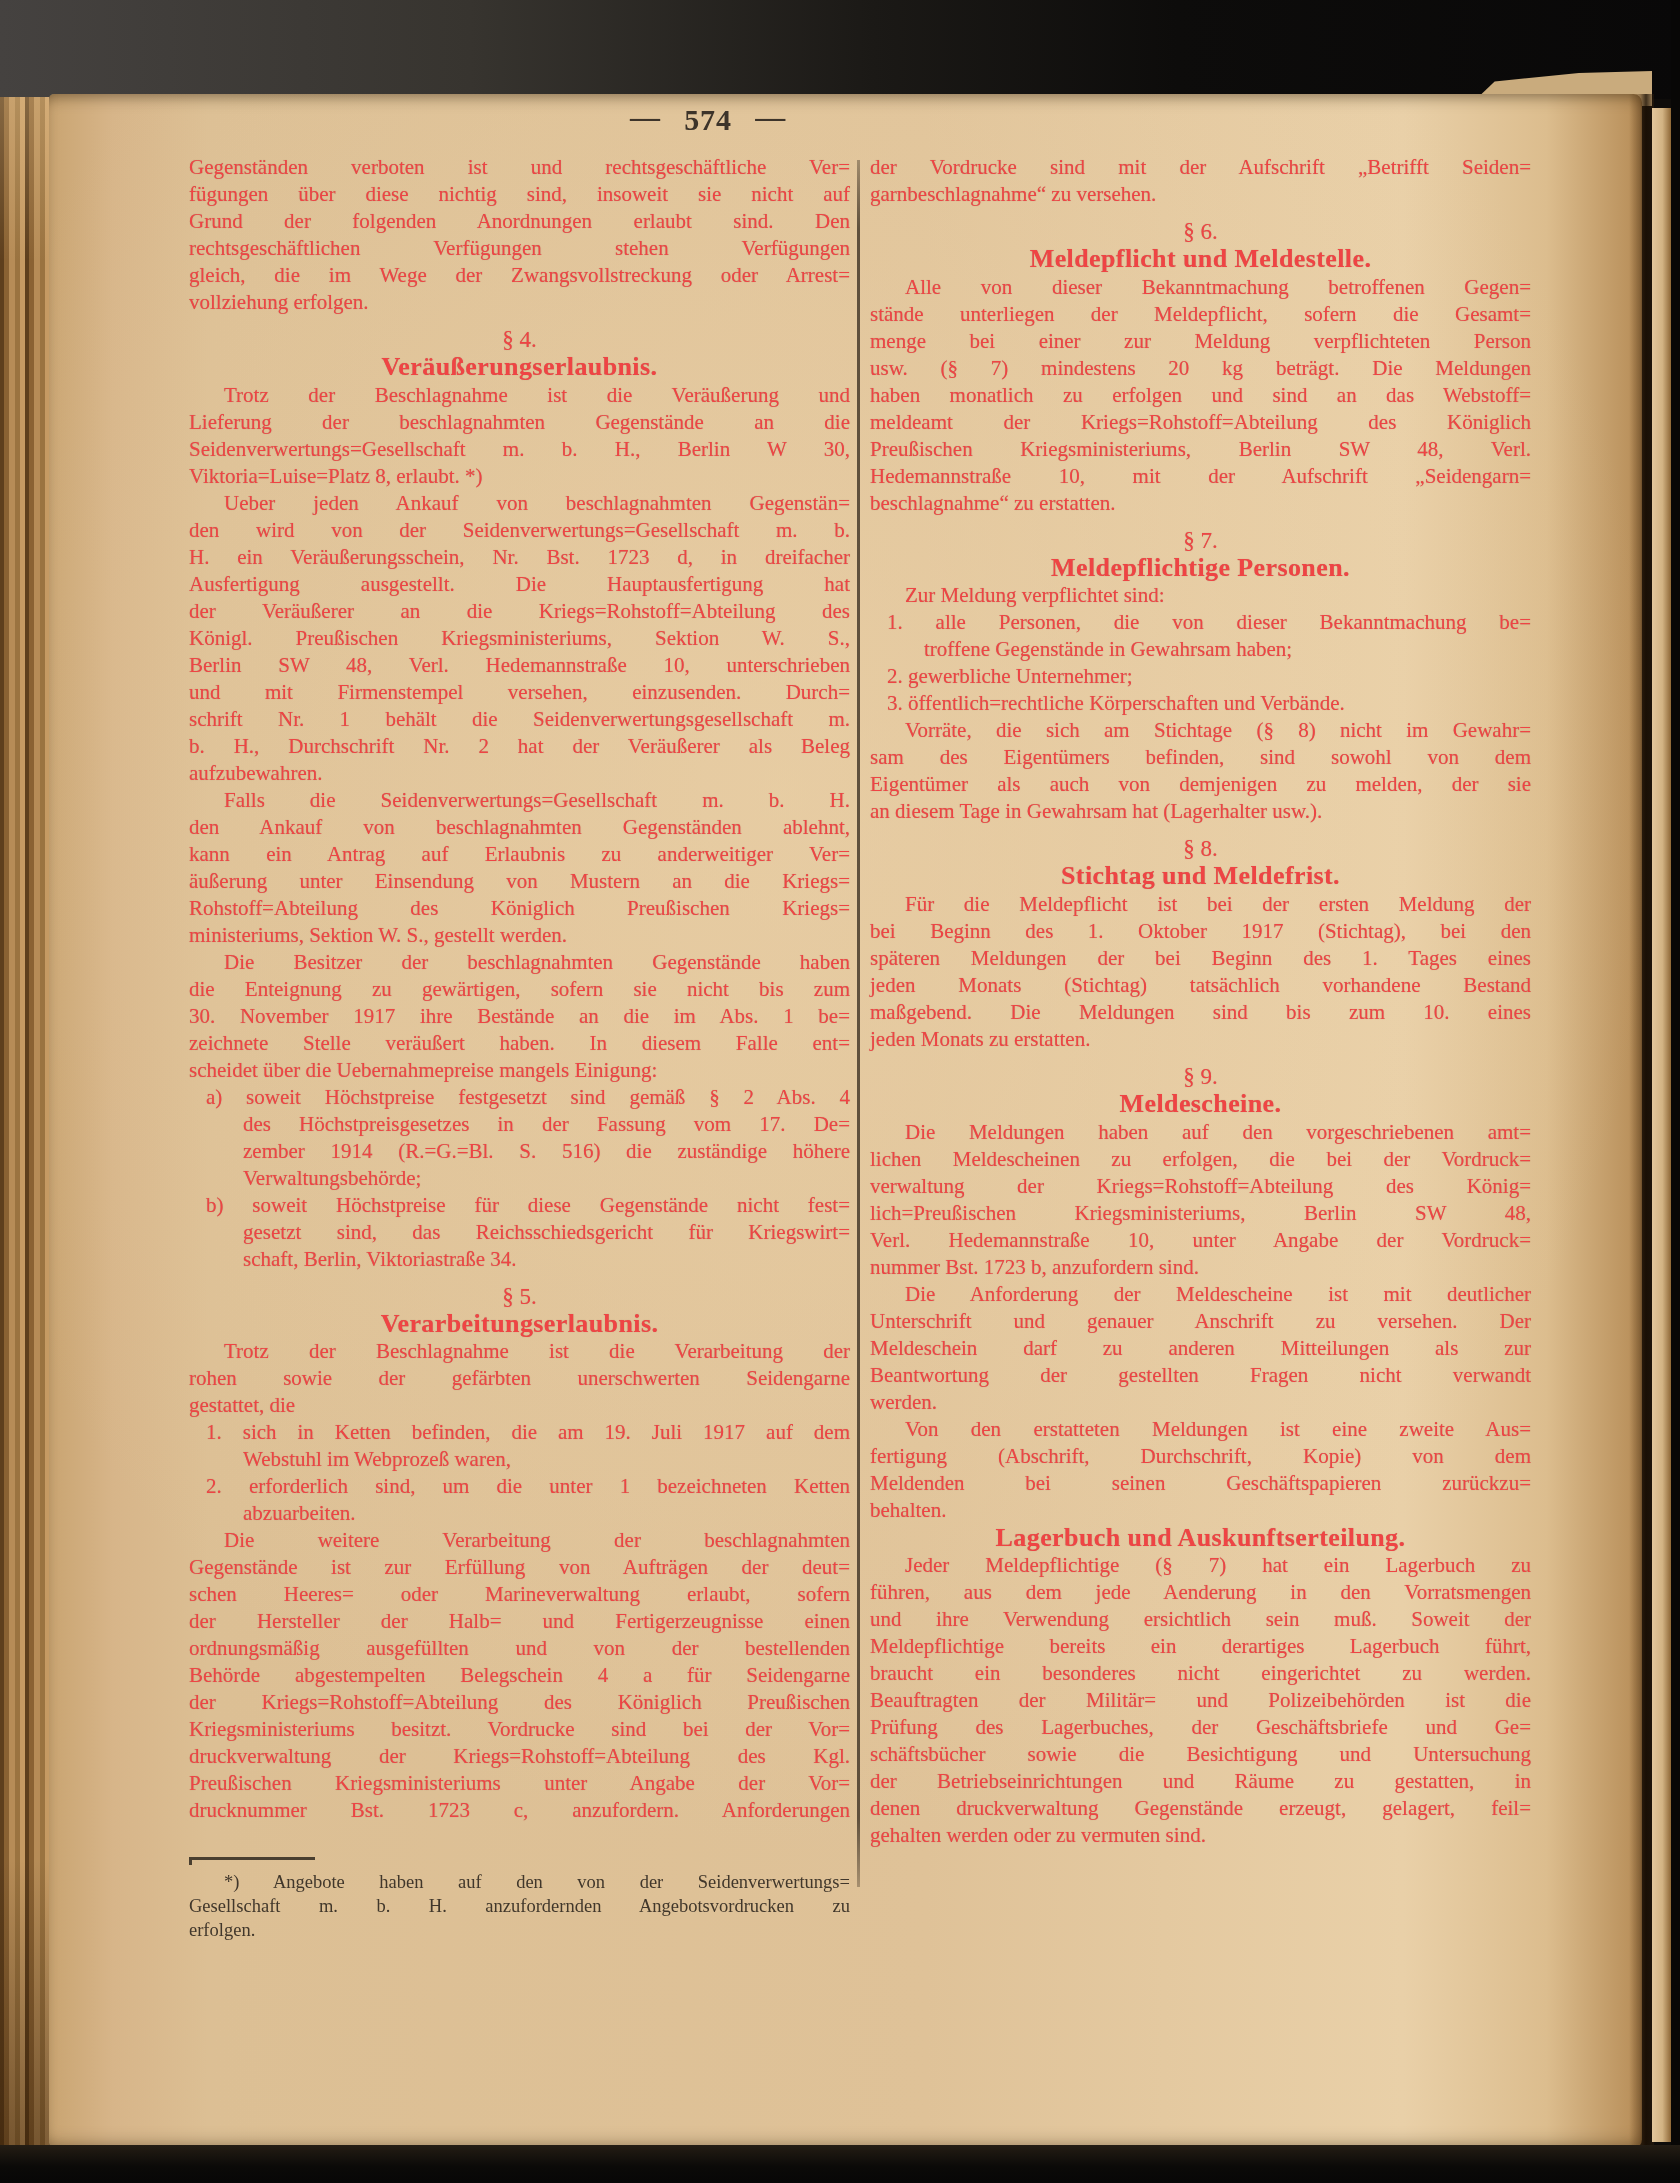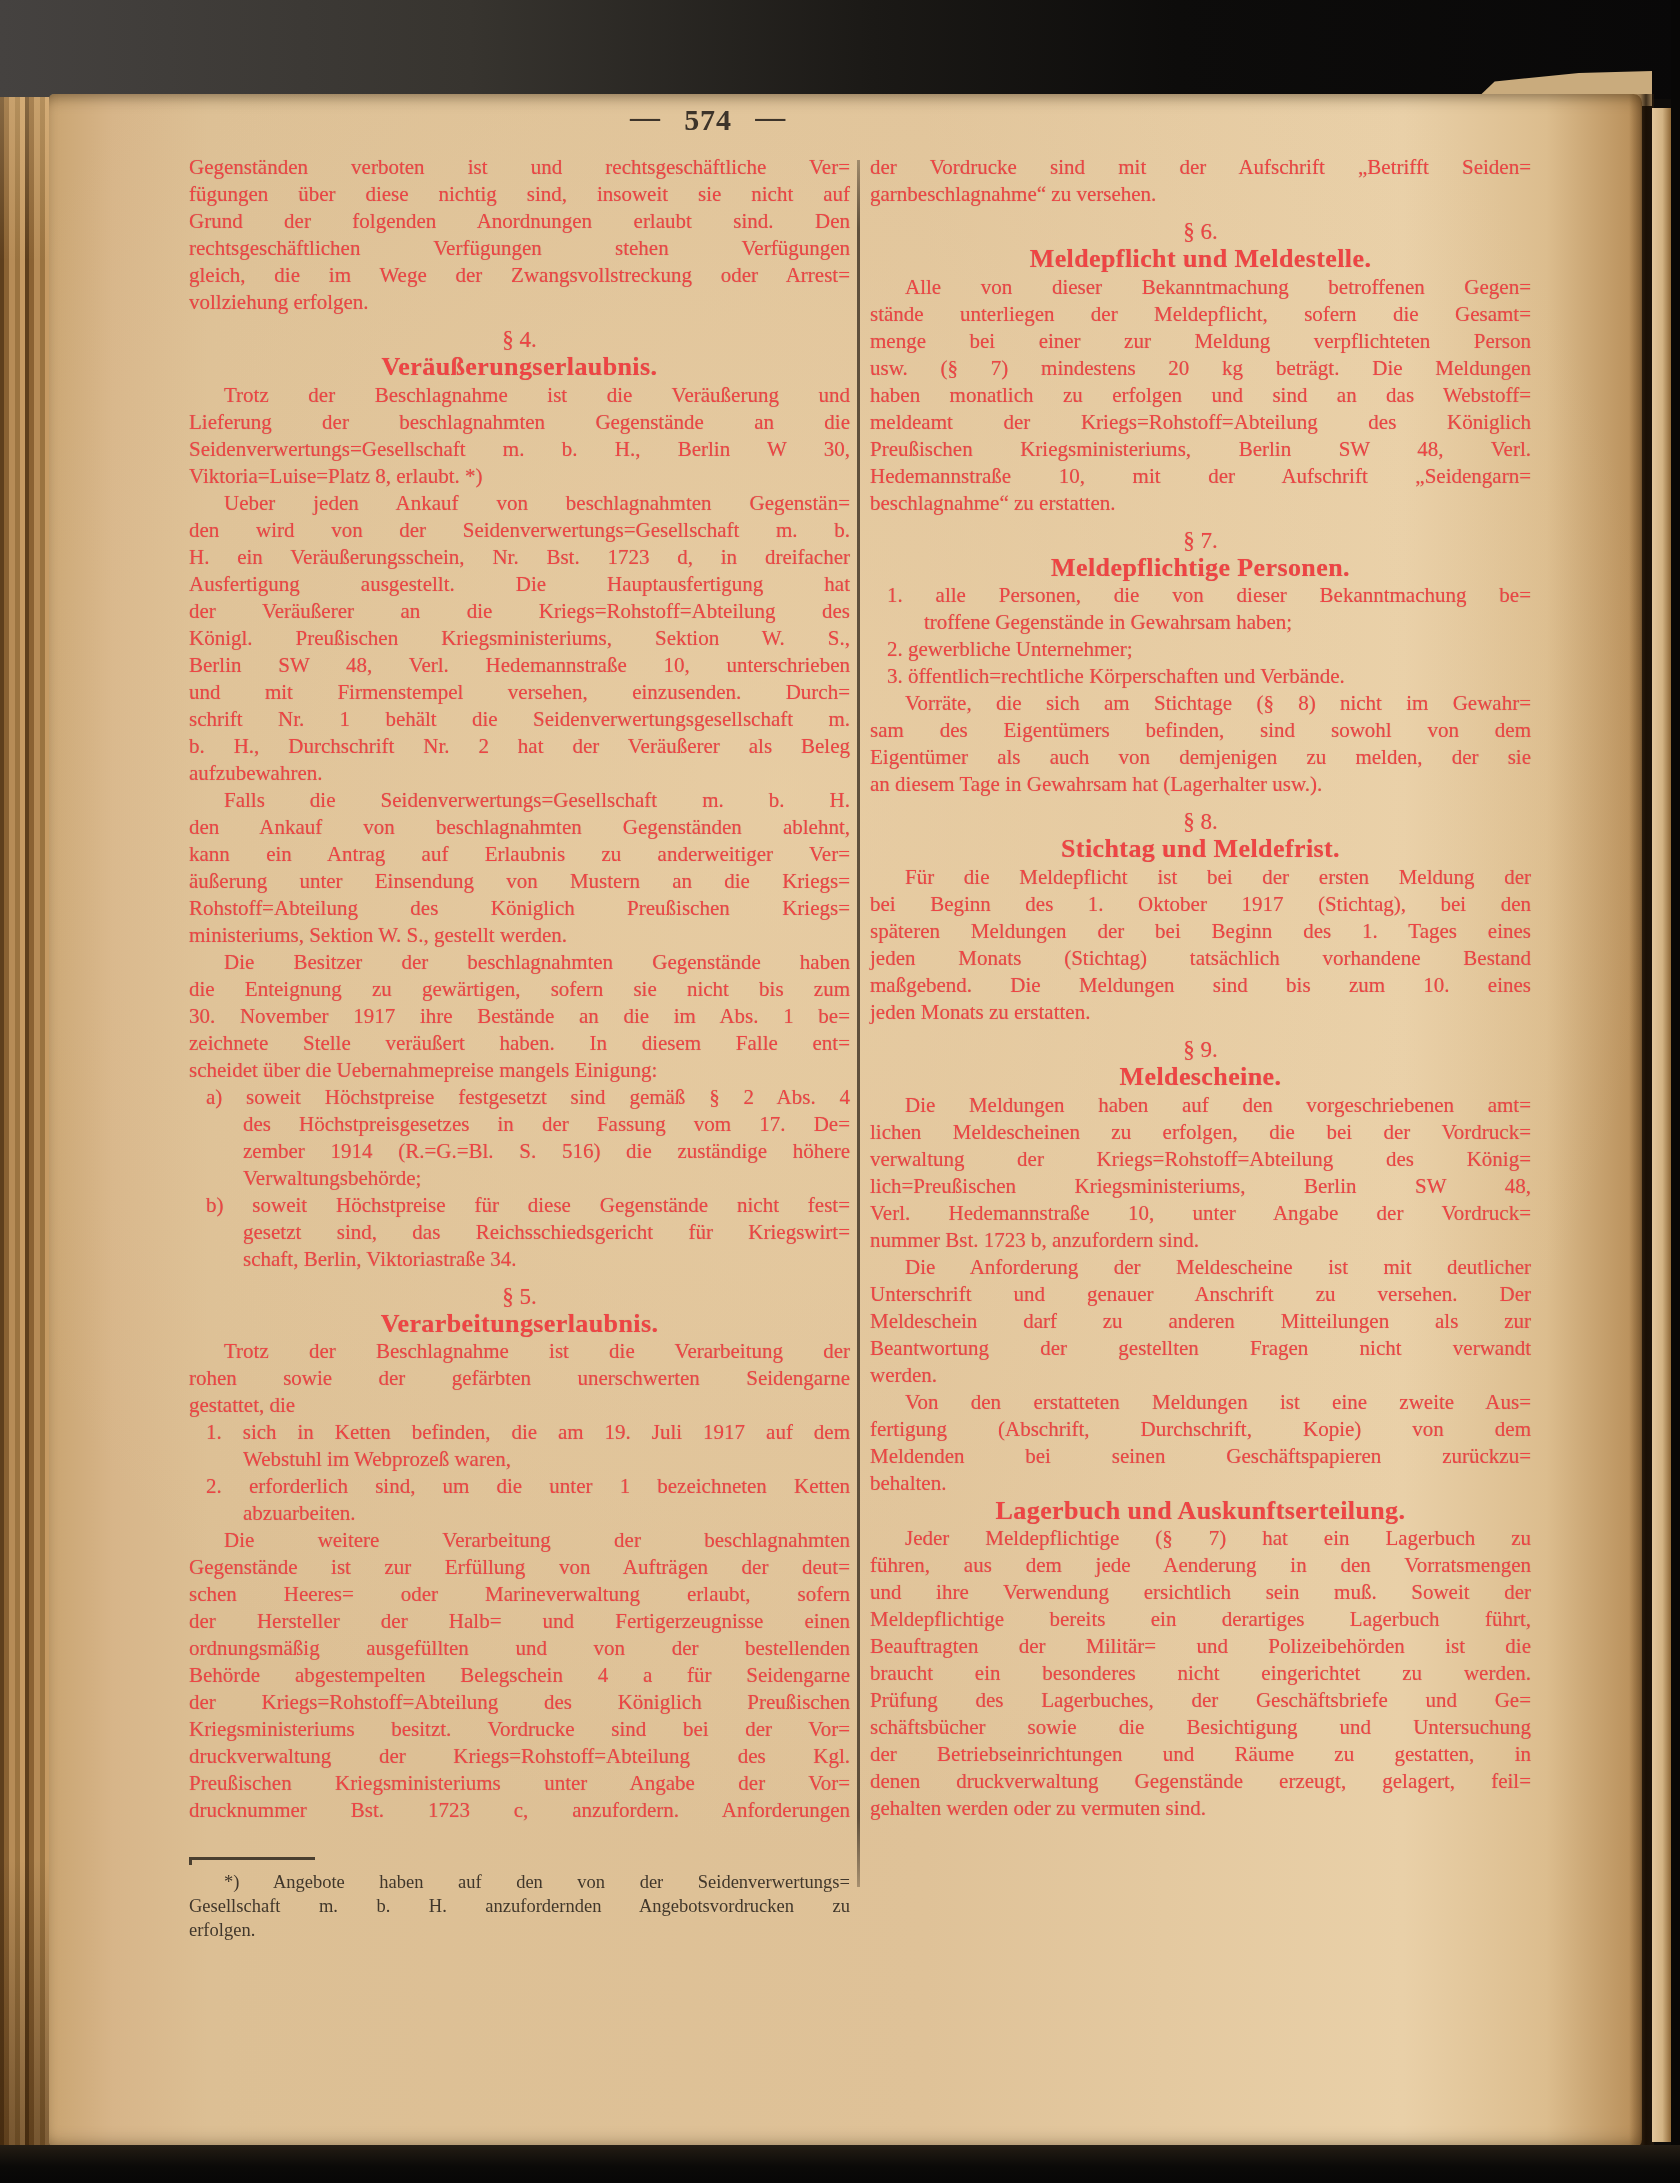--- a/index.html
+++ b/index.html
@@ -174,20 +174,21 @@
     <div class="ln j">stände unterliegen der Meldepflicht, sofern die Gesamt=</div>
     <div class="ln j">menge  bei  einer  zur  Meldung  verpflichteten  Person</div>
     <div class="ln j">usw. (§ 7) mindestens 20 kg beträgt.  Die Meldungen</div>
     <div class="ln j">haben monatlich zu erfolgen und sind an das Webstoff=</div>
     <div class="ln j">meldeamt der Kriegs=Rohstoff=Abteilung des Königlich</div>
     <div class="ln j">Preußischen Kriegsministeriums, Berlin SW 48, Verl.</div>
     <div class="ln j">Hedemannstraße 10, mit der Aufschrift „Seidengarn=</div>
     <div class="ln l">beschlagnahme“ zu erstatten.</div>
     <div class="ln sec">§ 7.</div>
     <div class="ln hd">Meldepflichtige Personen.</div>
+    <div class="ln l ind">Zur Meldung verpflichtet sind:</div>
     <div class="ln j lm">1. alle Personen, die von dieser Bekanntmachung be=</div>
     <div class="ln l lc">troffene Gegenstände in Gewahrsam haben;</div>
     <div class="ln l lm">2. gewerbliche Unternehmer;</div>
     <div class="ln l lm">3. öffentlich=rechtliche Körperschaften und Verbände.</div>
     <div class="ln j ind">Vorräte, die sich am Stichtage (§ 8) nicht im Gewahr=</div>
     <div class="ln j">sam des Eigentümers befinden, sind sowohl von dem</div>
     <div class="ln j">Eigentümer als auch von demjenigen zu melden, der sie</div>
     <div class="ln l">an diesem Tage in Gewahrsam hat (Lagerhalter usw.).</div>
     <div class="ln sec">§ 8.</div>
     <div class="ln hd">Stichtag und Meldefrist.</div>
@@ -212,22 +213,22 @@
     <div class="ln l">werden.</div>
     <div class="ln j ind">Von den erstatteten Meldungen ist eine zweite Aus=</div>
     <div class="ln j">fertigung  (Abschrift,  Durchschrift,  Kopie)  von  dem</div>
     <div class="ln j">Meldenden  bei  seinen  Geschäftspapieren  zurückzu=</div>
     <div class="ln l">behalten.</div>
     <div class="ln hd">Lagerbuch und Auskunftserteilung.</div>
     <div class="ln j ind">Jeder Meldepflichtige (§ 7) hat ein Lagerbuch zu</div>
     <div class="ln j">führen, aus dem jede Aenderung in den Vorratsmengen</div>
     <div class="ln j">und ihre Verwendung ersichtlich sein muß.  Soweit der</div>
     <div class="ln j">Meldepflichtige bereits ein derartiges Lagerbuch führt,</div>
+    <div class="ln j">braucht  ein  besonderes  nicht  eingerichtet  zu  werden.</div>
     <div class="ln j">Beauftragten der Militär= und Polizeibehörden ist die</div>
-    <div class="ln j">braucht  ein  besonderes  nicht  eingerichtet  zu  werden.</div>
     <div class="ln j">Prüfung des Lagerbuches, der Geschäftsbriefe und Ge=</div>
     <div class="ln j">schäftsbücher sowie die Besichtigung und Untersuchung</div>
     <div class="ln j">der Betriebseinrichtungen und Räume zu gestatten, in</div>
     <div class="ln j">denen druckverwaltung Gegenstände erzeugt, gelagert, feil=</div>
     <div class="ln l">gehalten werden oder zu vermuten sind.</div>
   </div>
 
 <div class="footnote">
   <div class="fn-rule"></div>
   <div>

